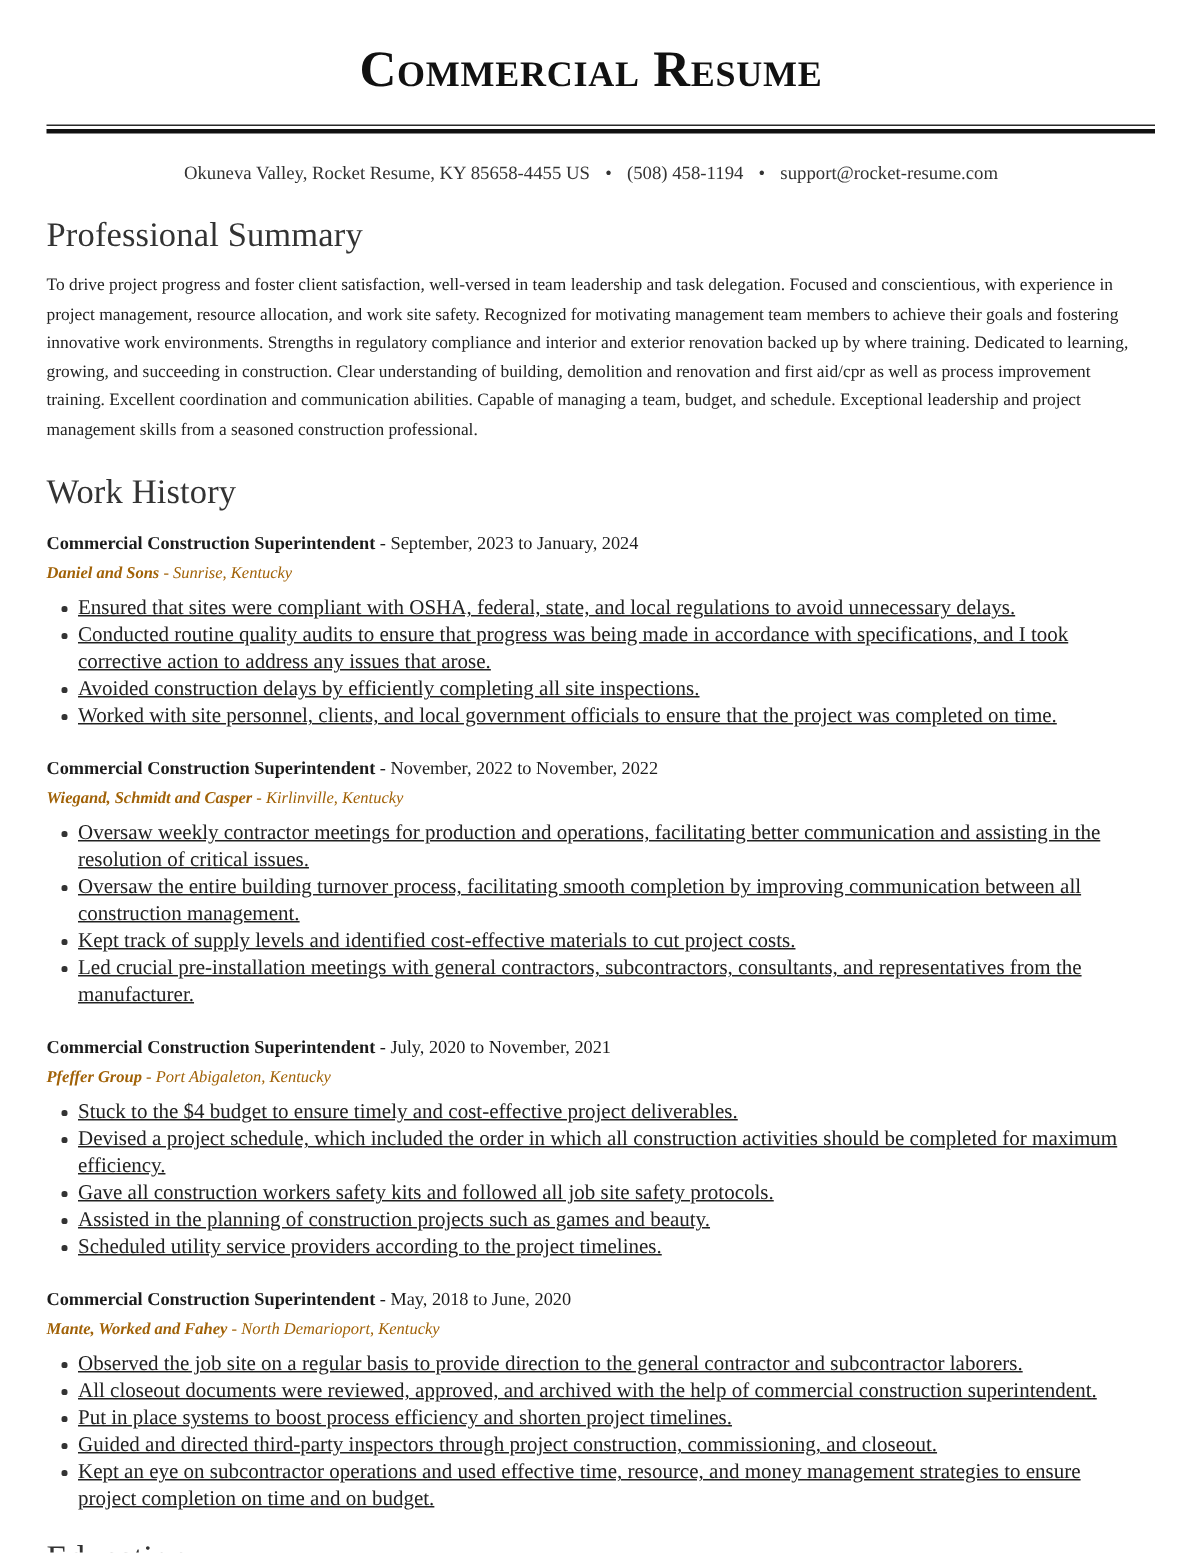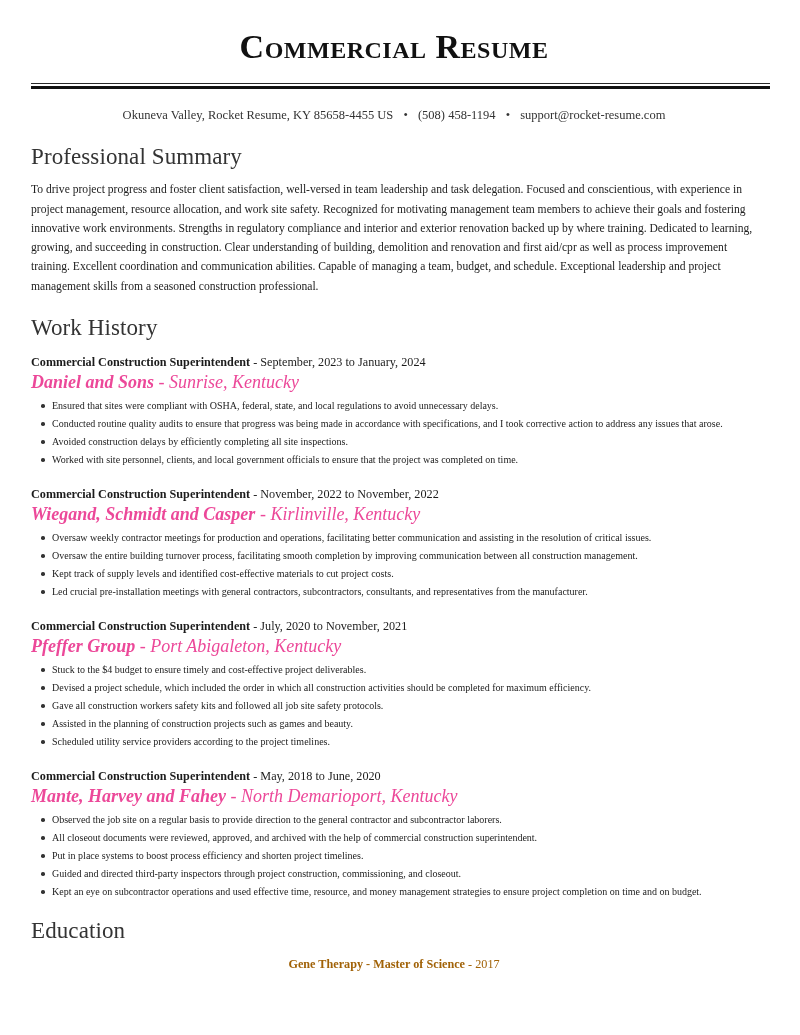--- a/index.html
+++ b/index.html
@@ -113,47 +113,48 @@
   .job-title {
     font-weight: 700;
   }
   .job-dash {
     font-weight: 400;
   }
   .job-dates {
     font-weight: 400;
   }
   .job-line2 {
-    font-size: 18px;
-    line-height: 18px;
-    color: #ec4899;
+    font-size: 11px;
+    line-height: 18px;
+    color: #a16207;
     margin-bottom: 6px;
   }
   .job-company {
     font-weight: 700;
     font-style: italic;
   }
   .job-location {
     font-style: italic;
     font-weight: 400;
   }
 
   ul.bullets {
     list-style: none;
     margin: 0;
     padding: 0;
   }
   ul.bullets li {
     position: relative;
     padding-left: 21px;
-    font-size: 10px;
+    font-size: 14px;
     line-height: 18px;
     color: #222222;
     margin-bottom: 0px;
     max-width: 739px;
+    text-decoration: underline;
   }
   ul.bullets li::before {
     content: "";
     position: absolute;
     left: 10px;
     top: 7px;
     width: 3.5px;
     height: 3.5px;
     border-radius: 50%;
     background: #333333;
@@ -228,21 +229,21 @@
           <ul class="bullets">
             <li>Stuck to the $4 budget to ensure timely and cost-effective project deliverables.</li>
             <li>Devised a project schedule, which included the order in which all construction activities should be completed for maximum efficiency.</li>
             <li>Gave all construction workers safety kits and followed all job site safety protocols.</li>
             <li>Assisted in the planning of construction projects such as games and beauty.</li>
             <li>Scheduled utility service providers according to the project timelines.</li>
           </ul>
         </div>
         <div class="job">
           <div class="job-line1"><span class="job-title">Commercial Construction Superintendent</span><span class="job-dash"> - </span><span class="job-dates">May, 2018 to June, 2020</span></div>
-          <div class="job-line2"><span class="job-company">Mante, Harvey and Fahey</span><span class="job-dash"> - </span><span class="job-location">North Demarioport, Kentucky</span></div>
+          <div class="job-line2"><span class="job-company">Mante, Worked and Fahey</span><span class="job-dash"> - </span><span class="job-location">North Demarioport, Kentucky</span></div>
           <ul class="bullets">
             <li>Observed the job site on a regular basis to provide direction to the general contractor and subcontractor laborers.</li>
             <li>All closeout documents were reviewed, approved, and archived with the help of commercial construction superintendent.</li>
             <li>Put in place systems to boost process efficiency and shorten project timelines.</li>
             <li>Guided and directed third-party inspectors through project construction, commissioning, and closeout.</li>
             <li>Kept an eye on subcontractor operations and used effective time, resource, and money management strategies to ensure project completion on time and on budget.</li>
           </ul>
         </div>
       </div>
   </div>

